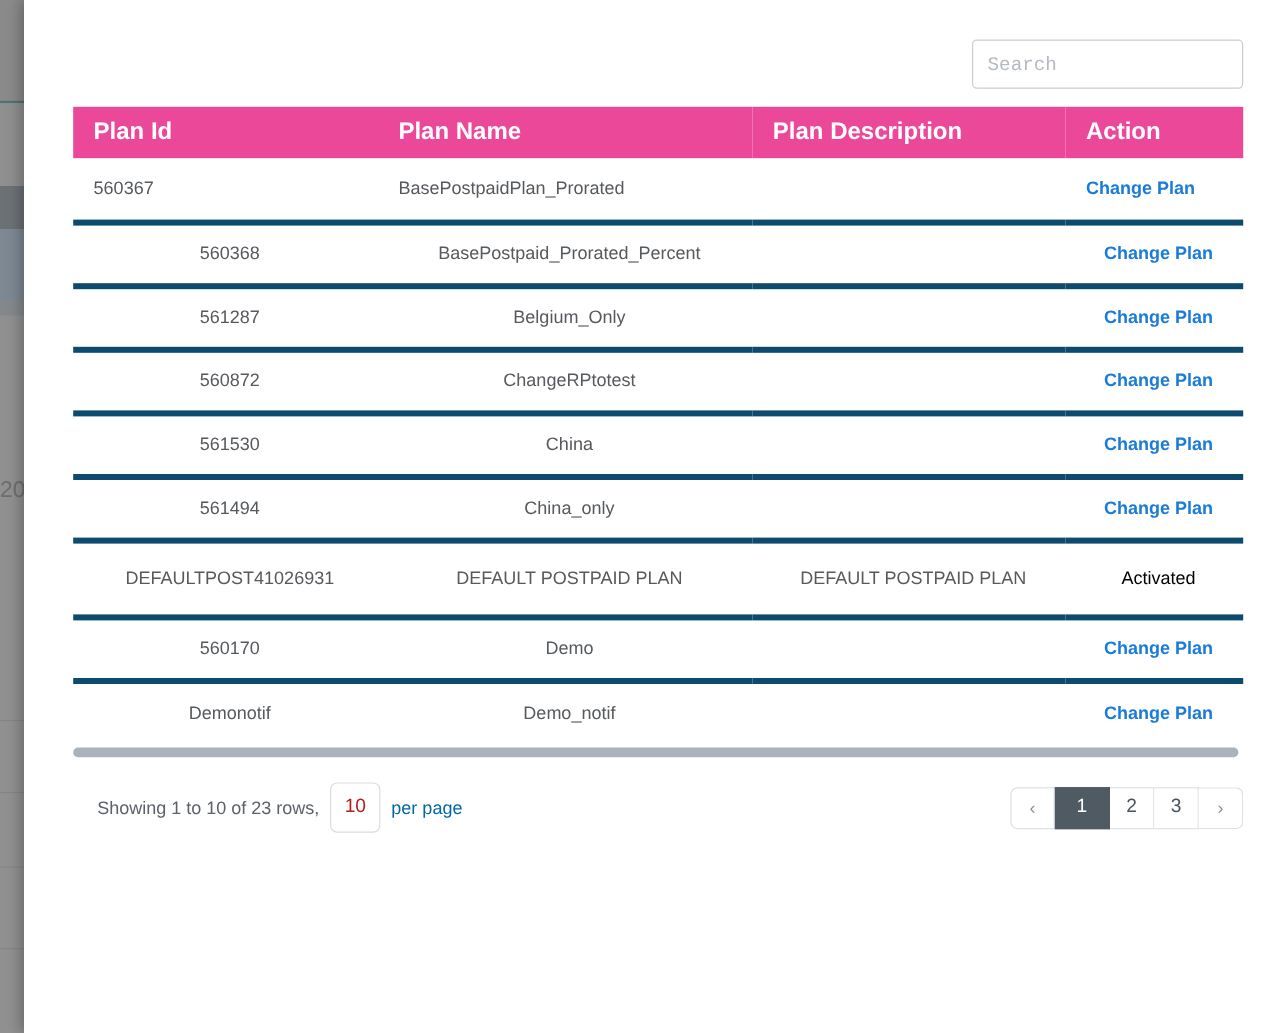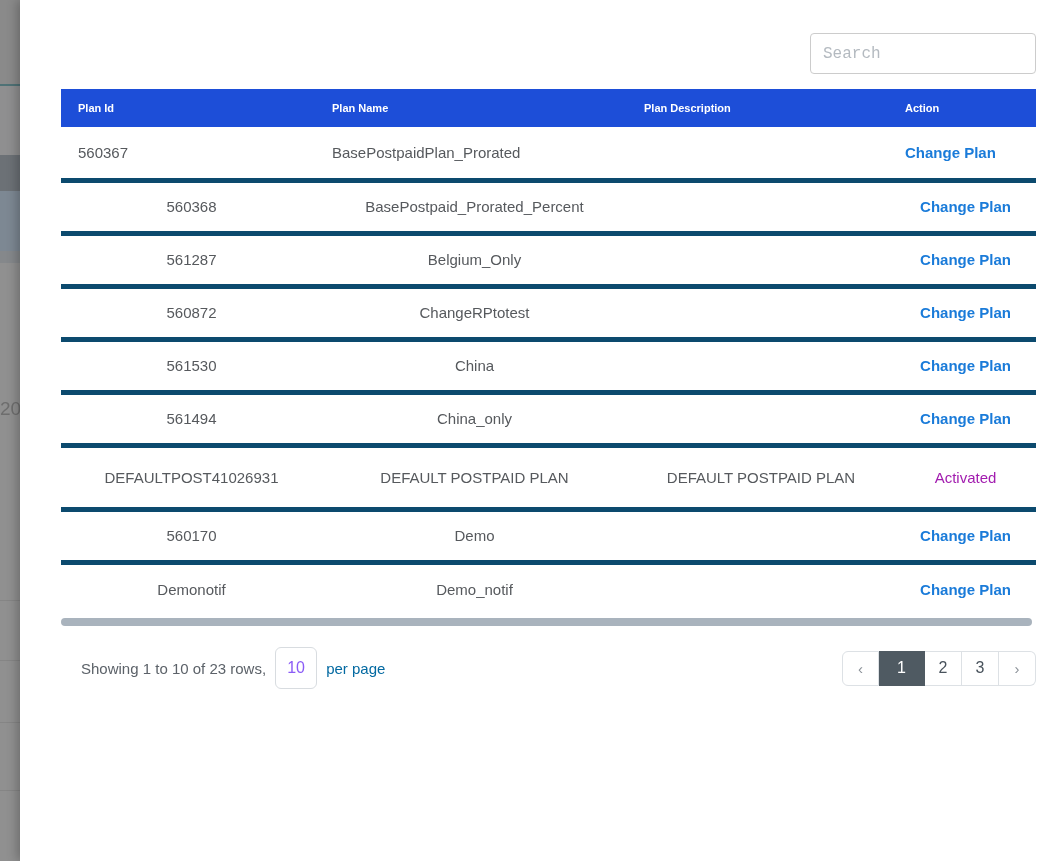--- a/index.html
+++ b/index.html
@@ -29,36 +29,36 @@
     font-size:22px; font-weight:bold; color:#14234d; line-height:1; padding:4px; }
 
   .modal-body { padding:0 16px 0 41px; }
 
   .toolbar { display:flex; justify-content:flex-end; margin-top:33px; }
   .search-input { width:226px; height:41px; border:1px solid #cccccc; border-radius:4px;
     padding:0 12px; font-size:16px; color:#555; font-family:Liberation Mono, monospace; outline:none; }
   .search-input::placeholder { color:#b4bac0; }
 
   table.plan-table { width:975px; border-collapse:collapse; table-layout:fixed; margin-top:15px; }
-  .plan-table thead th { background:#1d4ed8; color:#ffffff; font-weight:bold; font-size:11px;
+  .plan-table thead th { background:#ec4899; color:#ffffff; font-weight:bold; font-size:20px;
     text-align:left; padding:10px 10px 10px 17px; height:38px; }
   .plan-table tbody td { font-size:15px; color:#56595d; padding:0 10px 0 17px;
     height:53px; vertical-align:middle; background:#ffffff; }
   .plan-table tbody tr + tr td { border-top:5px solid #0c4a6e;text-align:center; }
   .plan-table tbody tr.tall td { height:64px; }
   .plan-table tbody tr.tall td.desc-cell { vertical-align:top; padding-top:21px; }
   .action-link { color:#1a7bd9; font-weight:600; font-size:15px; cursor:pointer; text-decoration:none; }
-  .action-status { color:#a21caf; font-weight:400; font-size:15px; }
+  .action-status { color:#000000; font-weight:400; font-size:15px; }
 
   .hscrollbar { margin-top:3px; width:971px; height:8px; background:#a9b3bd; border-radius:4px; }
 
   .table-footer { margin-top:21px; display:flex; align-items:center; width:975px; }
   .summary-text { font-size:15px; color:#5c6269;margin-left:20px; }
   .page-size-btn { width:42px; height:42px; margin:0 9px; background:#fff;
-    border:1px solid #d8dce0; border-radius:6px; font-size:16px; color:#8b5cf6;
+    border:1px solid #d8dce0; border-radius:6px; font-size:16px; color:#b91c1c;
     font-family:inherit; cursor:pointer; }
   .per-page-label { font-size:15px; color:#0369a1; }
 
   .pagination { margin-left:auto; display:flex; height:35px; }
   .page-item { min-width:37px; padding:0 13px; height:35px; display:flex; align-items:center; justify-content:center;
     background:#ffffff; border:1px solid #dde1e5; border-left:none; font-size:16px; color:#49535c; cursor:pointer; }
   .page-item:first-child { border-left:1px solid #dde1e5; border-radius:6px 0 0 6px; }
   .page-item:last-child { border-radius:0 6px 6px 0; }
   .page-item.nav { color:#8a9097; font-size:15px; }
   .page-item.active { background:#4f5a62; border-color:#4f5a62; color:#ffffff; min-width:46px; }

